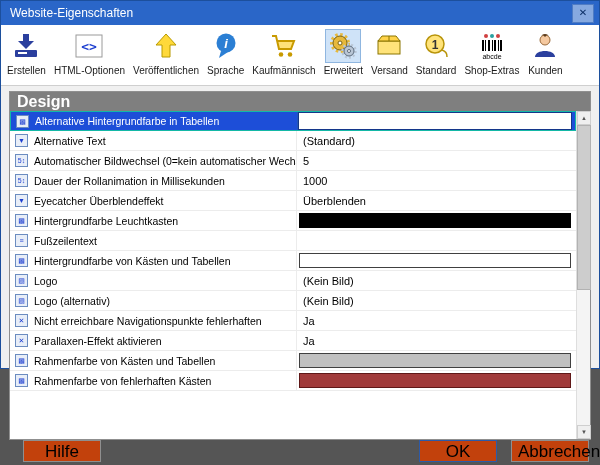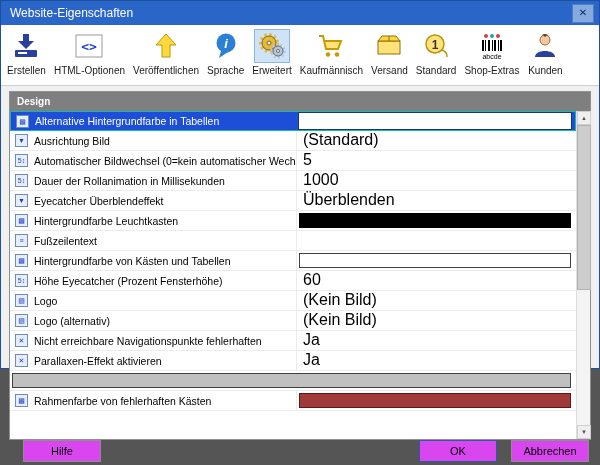--- a/index.html
+++ b/index.html
@@ -21,32 +21,32 @@
              padding:1px 4px 2px 4px; font-size:10px; color:#1a1a1a; cursor:default; }
   .tb-icon { width:36px; height:34px; display:flex; align-items:center; justify-content:center;
              border:1px solid transparent; box-sizing:border-box; }
   .tb-item.selected .tb-icon { background:#cfe3f8; border:1px solid #8fb6e0; }
   .tb-label { margin-top:2px; white-space:nowrap; }
 
   
   .panel { margin:5px 8px 0 8px; height:349px; flex:0 0 349px; background:#ffffff;
            border:1px solid #8f8f8f; position:relative; box-sizing:border-box; }
   .design-header { height:19px; box-sizing:border-box; background:#7f7f7f; color:#fff;
-                   font-size:10px; font-weight:bold; line-height:19px; padding-left:7px; }
+                   font-size:16px; font-weight:bold; line-height:19px; padding-left:7px; }
   .grid { position:absolute; top:19px; left:0; right:14px; bottom:0; overflow:hidden; background:#fff; }
   .row { display:flex; height:20px; box-sizing:border-box; border-bottom:1px solid #ececec;
          align-items:stretch; background:#fff; }
   .cell-label { width:287px; flex:0 0 287px; box-sizing:border-box; display:flex; align-items:center;
                 gap:6px; padding-left:5px; border-right:1px solid #ececec; font-size:10.5px; color:#000;
                 white-space:nowrap; overflow:hidden; }
   .row-icon { width:13px; height:13px; flex:0 0 13px; box-sizing:border-box;
               border:1px solid #6b8cc0; background:#e8eef8; color:#1d3fd0;
               font-size:7px; line-height:11px; text-align:center; overflow:hidden; }
-  .cell-value { flex:1; position:relative; display:flex; align-items:flex-start;
-                font-size:16px; color:#000; padding-left:6px; }
+  .cell-value { flex:1; position:relative; display:flex; align-items:center;
+                font-size:11px; color:#000; padding-left:6px; }
   .swatch { position:absolute; left:2px; right:5px; top:2px; bottom:2px; box-sizing:border-box; }
 
   .row.selected { border:1px solid #14b8a6; background:#1d4ed8; }
   .row.selected .cell-label { color:#fff; border-right-color:#2456b8; }
   .row.selected .row-icon { background:#e8eef8; }
   .value-input { position:absolute; left:0; right:3px; top:0; bottom:0;
                  background:#fff; border:1px solid #14368a; box-sizing:border-box; }
 
   
   .scrollbar { position:absolute; top:19px; right:0; bottom:0; width:14px;
@@ -54,22 +54,22 @@
   .scroll-btn { position:absolute; left:0; width:14px; height:14px; box-sizing:border-box;
                 background:#efefef; border:1px solid #cfcfcf; color:#555;
                 font-size:6px; line-height:12px; text-align:center; }
   .scroll-btn.up { top:0; }
   .scroll-btn.down { bottom:0; }
   .scroll-thumb { position:absolute; left:0; top:14px; width:14px; height:165px;
                   background:#cdcdcd; border:1px solid #b2b2b2; box-sizing:border-box; }
 
   
   .footer { flex:1; display:flex; align-items:center; padding:0 10px 0 22px; }
-  .btn { width:78px; height:22px; background:#d946ef; border:1px solid #8f8f8f;
-         font-size:11px; font-family:inherit; color:#000; }
+  .btn { width:78px; height:22px; background:#c2410c; border:1px solid #8f8f8f;
+         font-size:17px; font-family:inherit; color:#000; }
   .btn.default { border:1px solid #2c5aa8; }
   .footer .spacer { flex:1; }
   .btn + .btn { margin-left:14px; }
 </style>
 </head>
 <body>
 
 <div class="window">
 
   <div class="titlebar">
@@ -108,43 +108,43 @@
       <div class="tb-item">
         <div class="tb-icon">
           <svg width="30" height="30">
             <circle cx="15" cy="12" r="9.5" fill="#2b7fd4"></circle>
             <path d="M10 20 L8 27 L17 21 Z" fill="#2b7fd4"></path>
             <text x="15" y="17" font-size="13" fill="#fff" text-anchor="middle" font-weight="bold" font-style="italic">i</text>
           </svg>
         </div>
         <span class="tb-label">Sprache</span>
       </div>
+      <div class="tb-item">
+        <div class="tb-icon">
+          <svg width="30" height="30">
+            <path d="M7 7 l3 11 h12 l3 -8 H9" fill="#ffe37a"></path>
+            <path d="M3 5 h4 l3 13 h12 l3 -8 H9" fill="none" stroke="#c89a00" stroke-width="2"></path>
+            <circle cx="12" cy="23.5" r="2.3" fill="#c89a00"></circle>
+            <circle cx="21" cy="23.5" r="2.3" fill="#c89a00"></circle>
+          </svg>
+        </div>
+        <span class="tb-label">Kaufmännisch</span>
+      </div>
       <div class="tb-item selected">
         <div class="tb-icon">
           <svg width="30" height="30">
             <circle cx="12" cy="12" r="8.5" fill="none" stroke="#e7b93c" stroke-width="3" stroke-dasharray="2.5 2.5"></circle>
             <circle cx="12" cy="12" r="7" fill="#e7b93c" stroke="#7c6410"></circle>
             <circle cx="12" cy="12" r="2" fill="#fff" stroke="#7c6410"></circle>
             <circle cx="21" cy="20" r="6.5" fill="none" stroke="#b9c6d6" stroke-width="2.5" stroke-dasharray="2 2"></circle>
             <circle cx="21" cy="20" r="5" fill="#b9c6d6" stroke="#5c6b7c"></circle>
             <circle cx="21" cy="20" r="1.5" fill="#fff" stroke="#5c6b7c"></circle>
           </svg>
         </div>
         <span class="tb-label">Erweitert</span>
-      </div>
-      <div class="tb-item">
-        <div class="tb-icon">
-          <svg width="30" height="30">
-            <path d="M7 7 l3 11 h12 l3 -8 H9" fill="#ffe37a"></path>
-            <path d="M3 5 h4 l3 13 h12 l3 -8 H9" fill="none" stroke="#c89a00" stroke-width="2"></path>
-            <circle cx="12" cy="23.5" r="2.3" fill="#c89a00"></circle>
-            <circle cx="21" cy="23.5" r="2.3" fill="#c89a00"></circle>
-          </svg>
-        </div>
-        <span class="tb-label">Kaufmännisch</span>
       </div>
       <div class="tb-item">
         <div class="tb-icon">
           <svg width="30" height="30">
             <rect x="4" y="10" width="22" height="13" fill="#ffe37a" stroke="#8a7500"></rect>
             <path d="M4 10 L8 5 H22 L26 10 Z" fill="#ffd34a" stroke="#8a7500"></path>
             <line x1="15" y1="5" x2="15" y2="10" stroke="#8a7500"></line>
           </svg>
         </div>
         <span class="tb-label">Versand</span>
@@ -199,21 +199,21 @@
             <span class="row-icon">▩</span>
             <span>Alternative Hintergrundfarbe in Tabellen</span>
           </div>
           <div class="cell-value">
             <div class="value-input"></div>
           </div>
         </div>
         <div class="row">
           <div class="cell-label">
             <span class="row-icon">▼</span>
-            <span>Ausrichtung Bild</span>
+            <span>Alternative Text</span>
           </div>
           <div class="cell-value">
             <span>(Standard)</span>
           </div>
         </div>
         <div class="row">
           <div class="cell-label">
             <span class="row-icon">5↕</span>
             <span>Automatischer Bildwechsel (0=kein automatischer Wechsel)</span>
           </div>
@@ -261,29 +261,20 @@
           <div class="cell-label">
             <span class="row-icon">▩</span>
             <span>Hintergrundfarbe von Kästen und Tabellen</span>
           </div>
           <div class="cell-value">
             <div class="swatch" style="background: rgb(255, 255, 255); border: 1px solid rgb(64, 64, 64);"></div>
           </div>
         </div>
         <div class="row">
           <div class="cell-label">
-            <span class="row-icon">5↕</span>
-            <span>Höhe Eyecatcher (Prozent Fensterhöhe)</span>
-          </div>
-          <div class="cell-value">
-            <span>60</span>
-          </div>
-        </div>
-        <div class="row">
-          <div class="cell-label">
             <span class="row-icon">▨</span>
             <span>Logo</span>
           </div>
           <div class="cell-value">
             <span>(Kein Bild)</span>
           </div>
         </div>
         <div class="row">
           <div class="cell-label">
             <span class="row-icon">▨</span>
@@ -305,20 +296,24 @@
         <div class="row">
           <div class="cell-label">
             <span class="row-icon">✕</span>
             <span>Parallaxen-Effekt aktivieren</span>
           </div>
           <div class="cell-value">
             <span>Ja</span>
           </div>
         </div>
         <div class="row">
+          <div class="cell-label">
+            <span class="row-icon">▩</span>
+            <span>Rahmenfarbe von Kästen und Tabellen</span>
+          </div>
           <div class="cell-value">
             <div class="swatch" style="background: rgb(192, 192, 192); border: 1px solid rgb(64, 64, 64);"></div>
           </div>
         </div>
         <div class="row">
           <div class="cell-label">
             <span class="row-icon">▩</span>
             <span>Rahmenfarbe von fehlerhaften Kästen</span>
           </div>
           <div class="cell-value">

